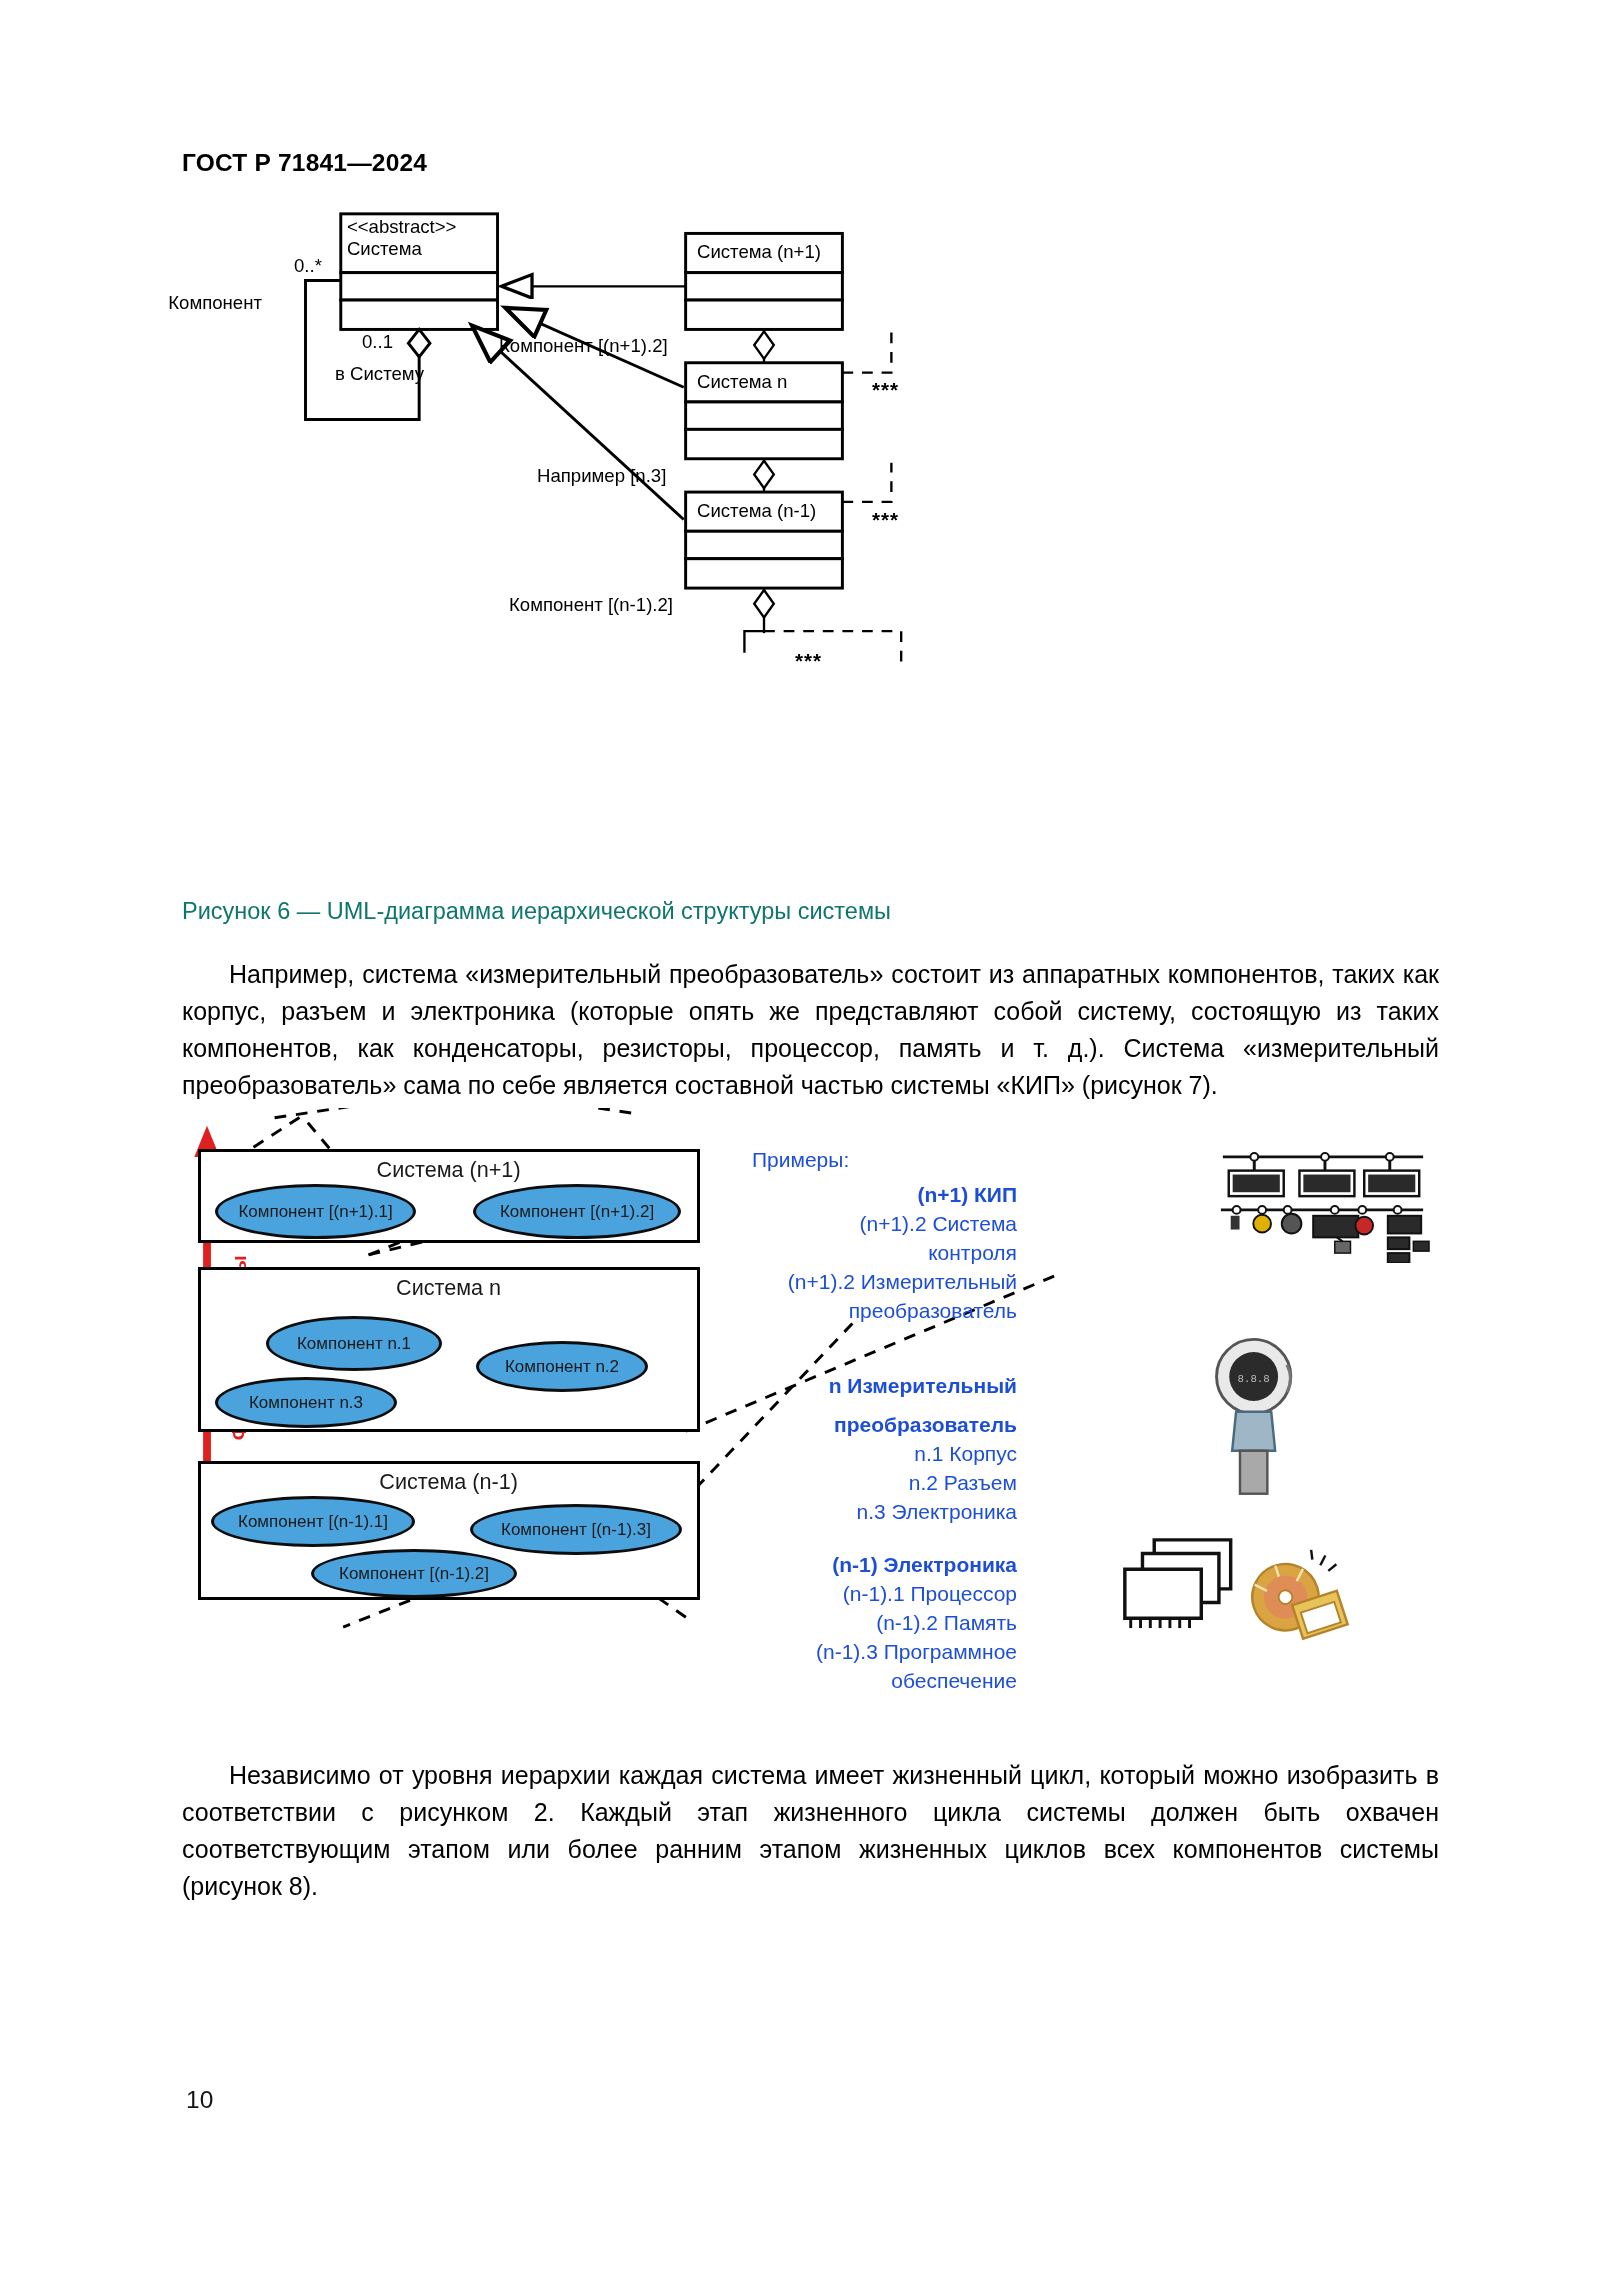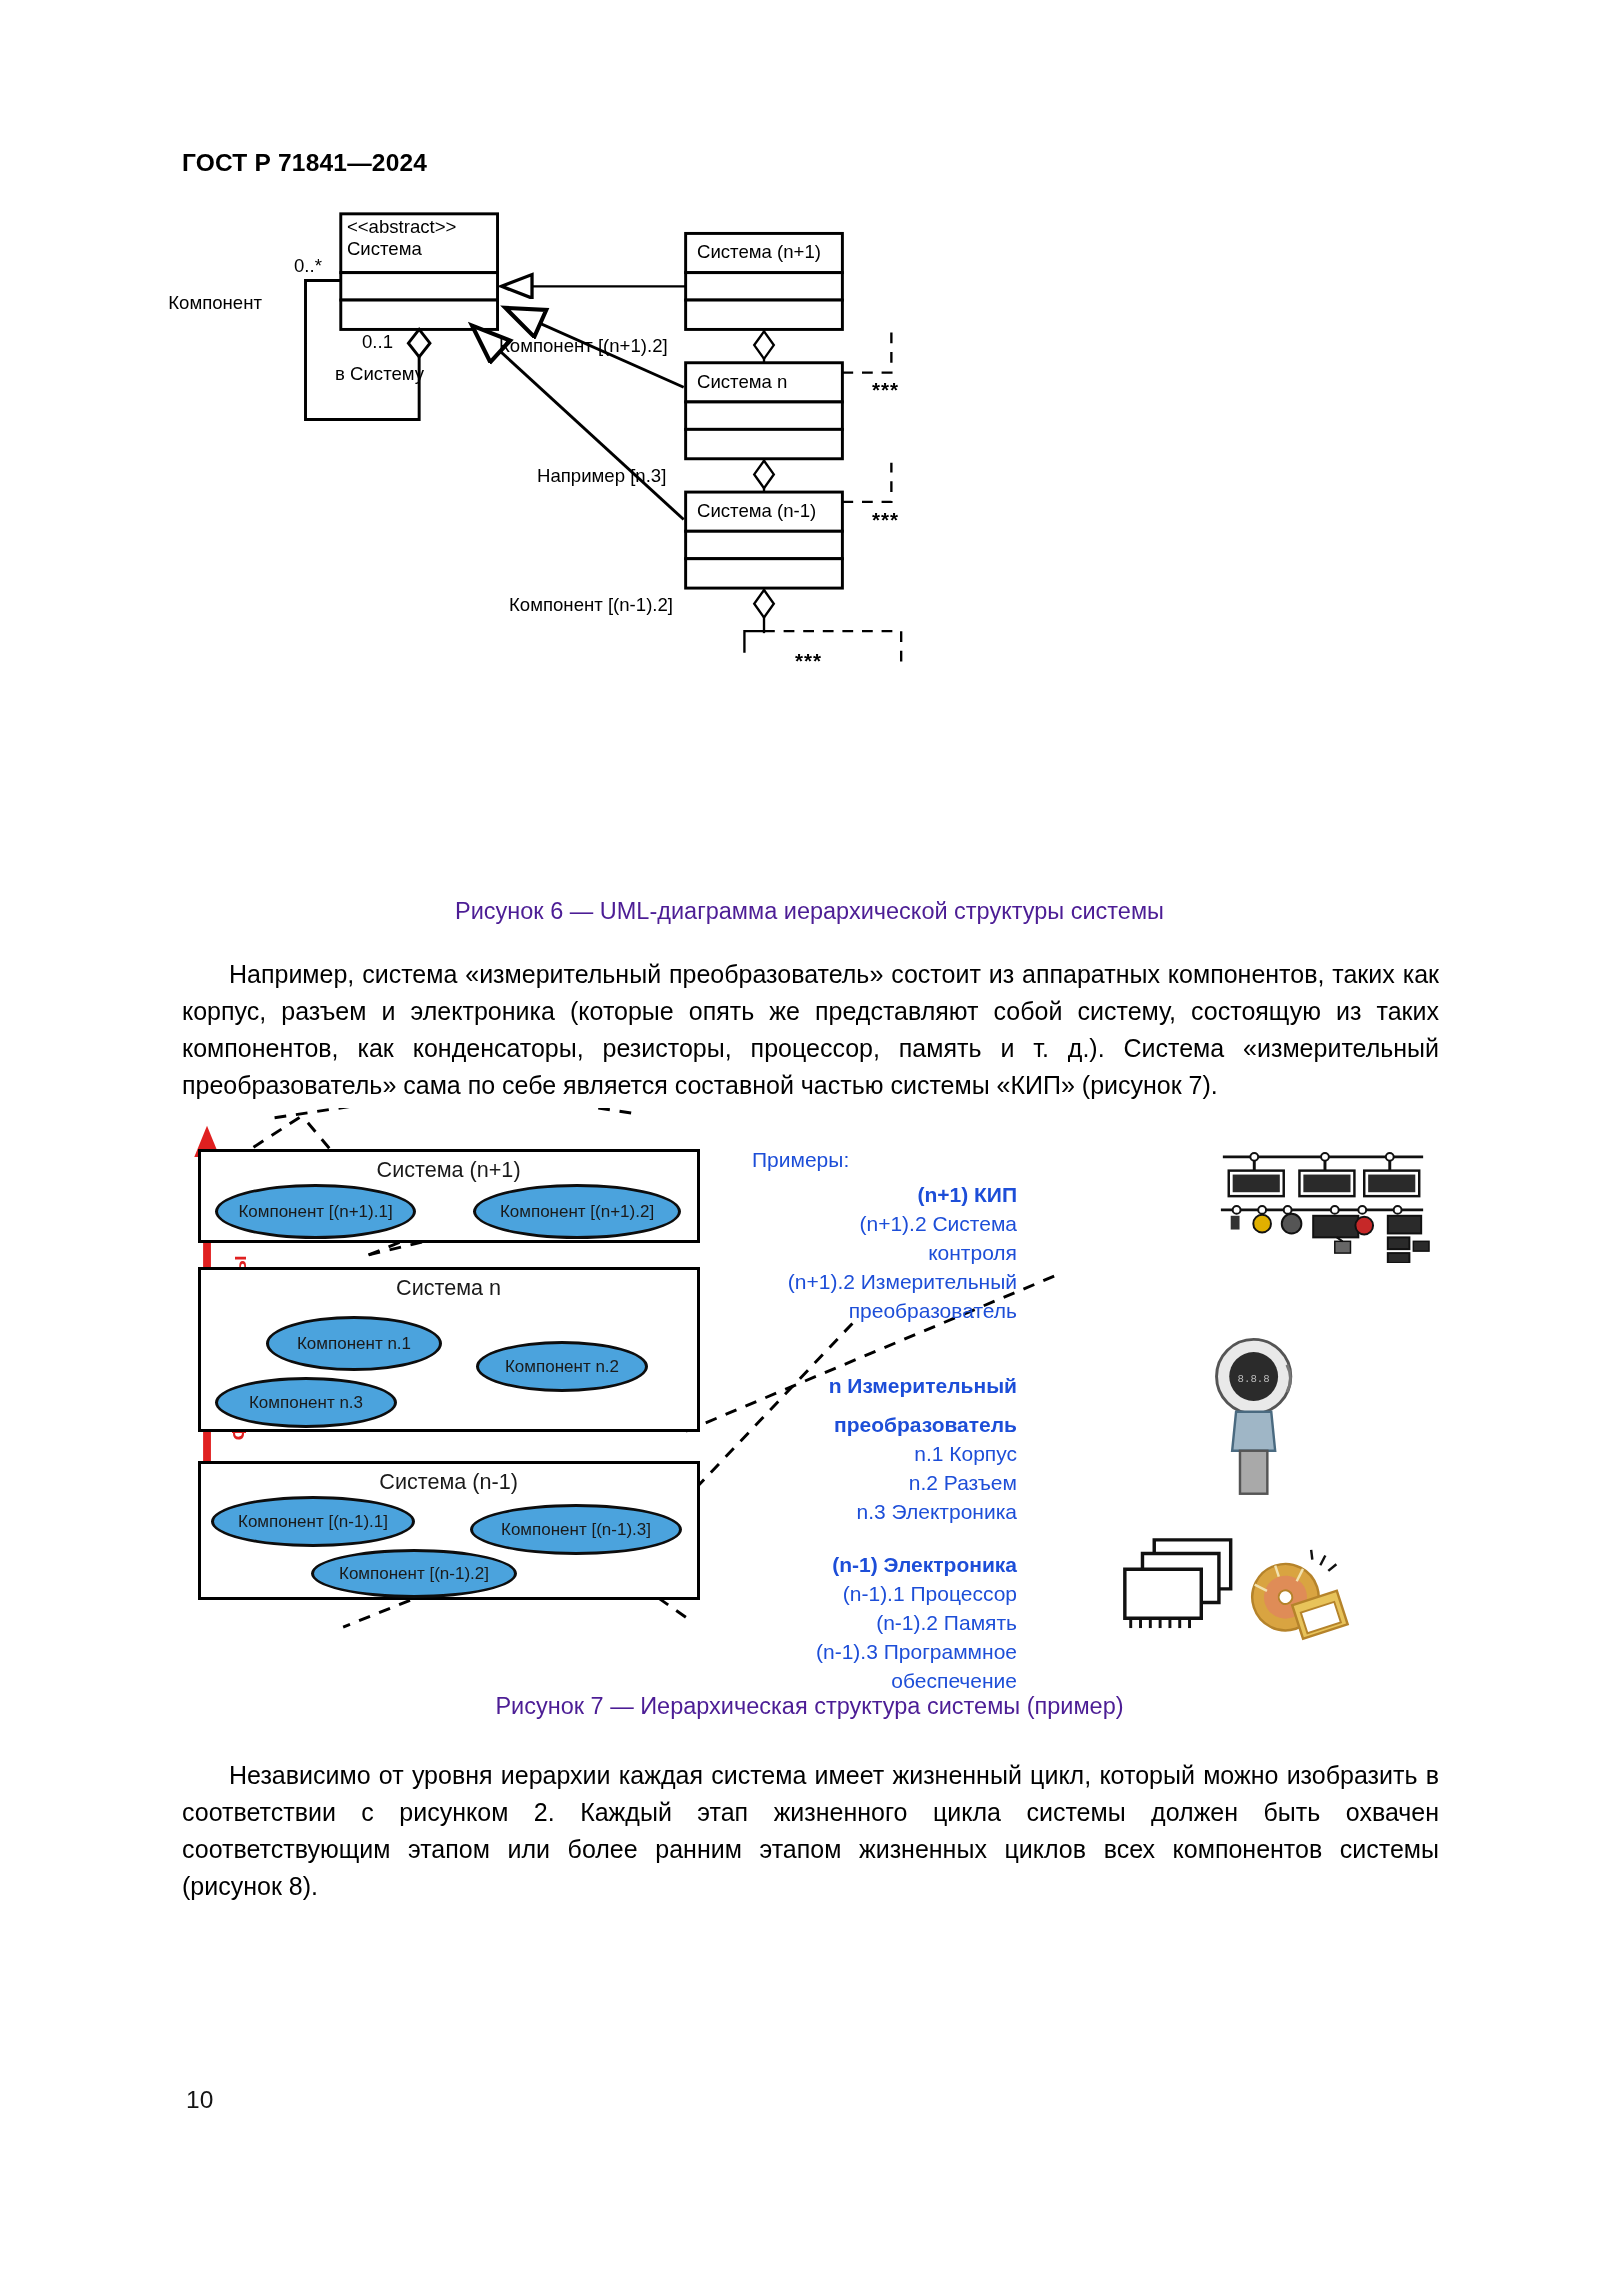--- a/index.html
+++ b/index.html
@@ -37,23 +37,23 @@
     text-align: justify;
     text-justify: inter-word;
     color: #000000;
   }
   .body-par .indent { display:inline-block; width: 47px; }
 
   .fig-caption {
     position: absolute;
     width: 1255px;
     left: 182px;
-    text-align: center;
+    text-align: left;
     font-size: 23.5px;
-    color: #4c1d95;
+    color: #0f766e;
   }
 
   .page-num {
     position: absolute;
     left: 186px;
     top: 2086px;
     font-size: 24.5px;
     color: #141414;
   }
 
@@ -422,21 +422,20 @@
 
     <div class="grp" style="padding-left:17.6px;">
       <div class="b">(n-1) Электроника</div>
       <div>(n-1).1 Процессор</div>
       <div>(n-1).2 Память</div>
       <div>(n-1).3 Программное</div>
       <div style="margin-left:-17.6px;">обеспечение</div>
     </div>
   </div>
 
-  <div class="fig-caption" style="top:1693px;">Рисунок 7 — Иерархическая структура системы (пример)</div>
 
   <div class="body-par" style="left:182px; top:1757px; width:1257px;">
     <span class="indent"></span><span>Независимо от уровня иерархии каждая система имеет жизненный цикл, который можно изобразить в соответствии с рисунком 2. Каждый этап жизненного цикла системы должен быть охвачен соответствующим этапом или более ранним этапом жизненных циклов всех компонентов системы (рисунок 8).</span>
   </div>
 
   <div class="page-num">10</div>
 
 </div>
 
 

